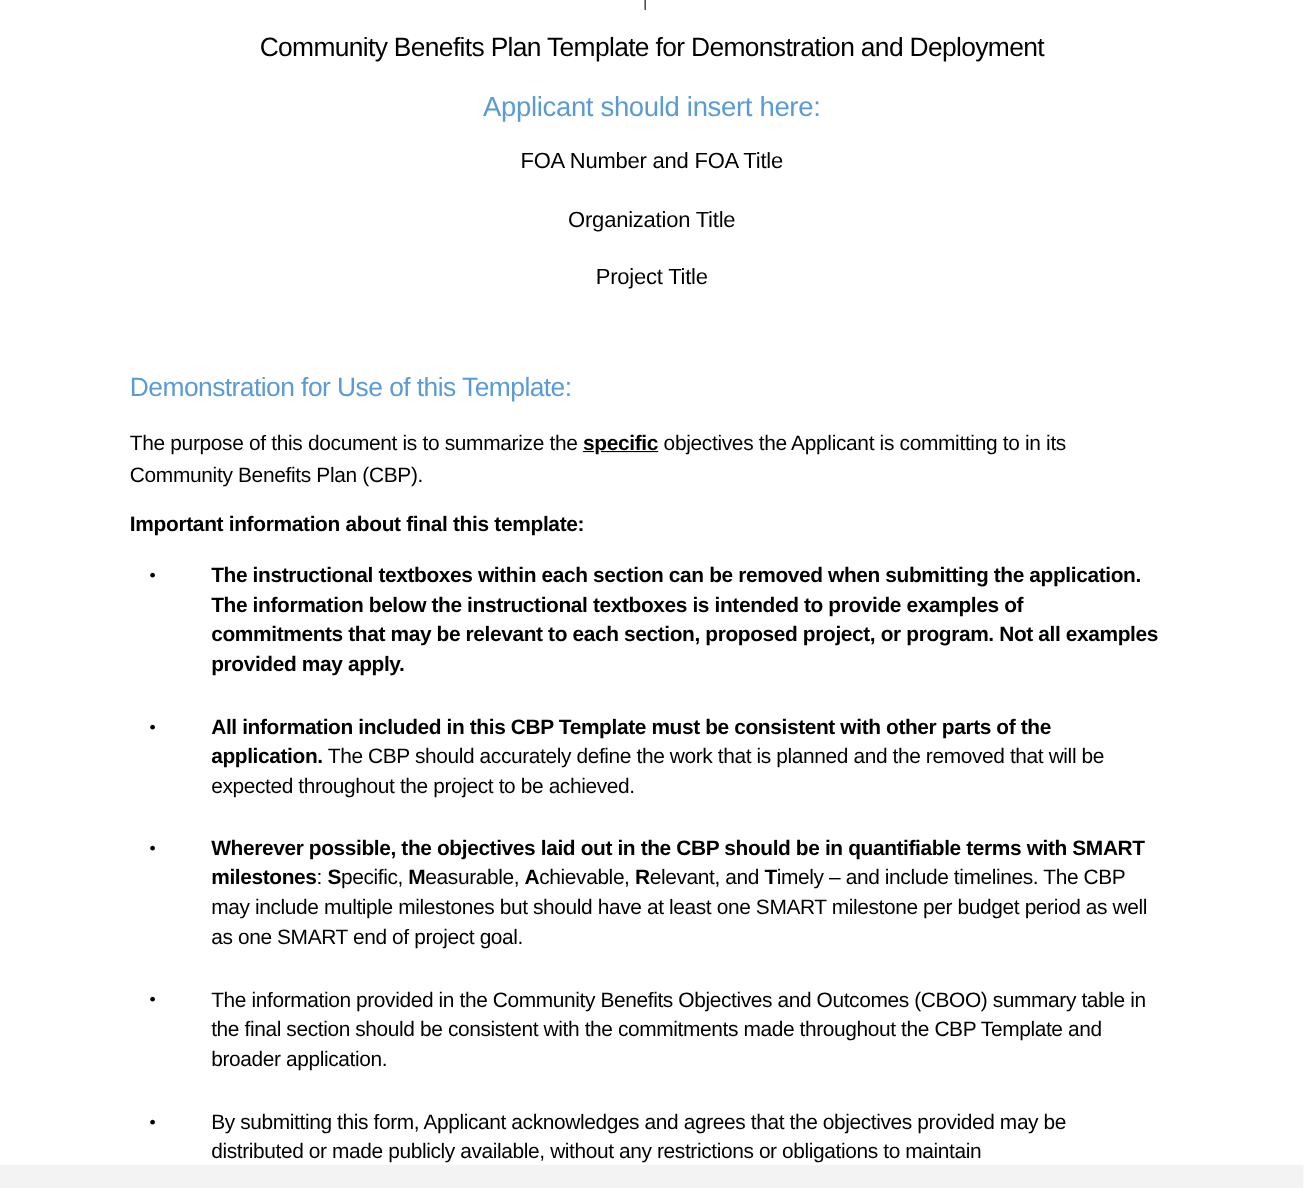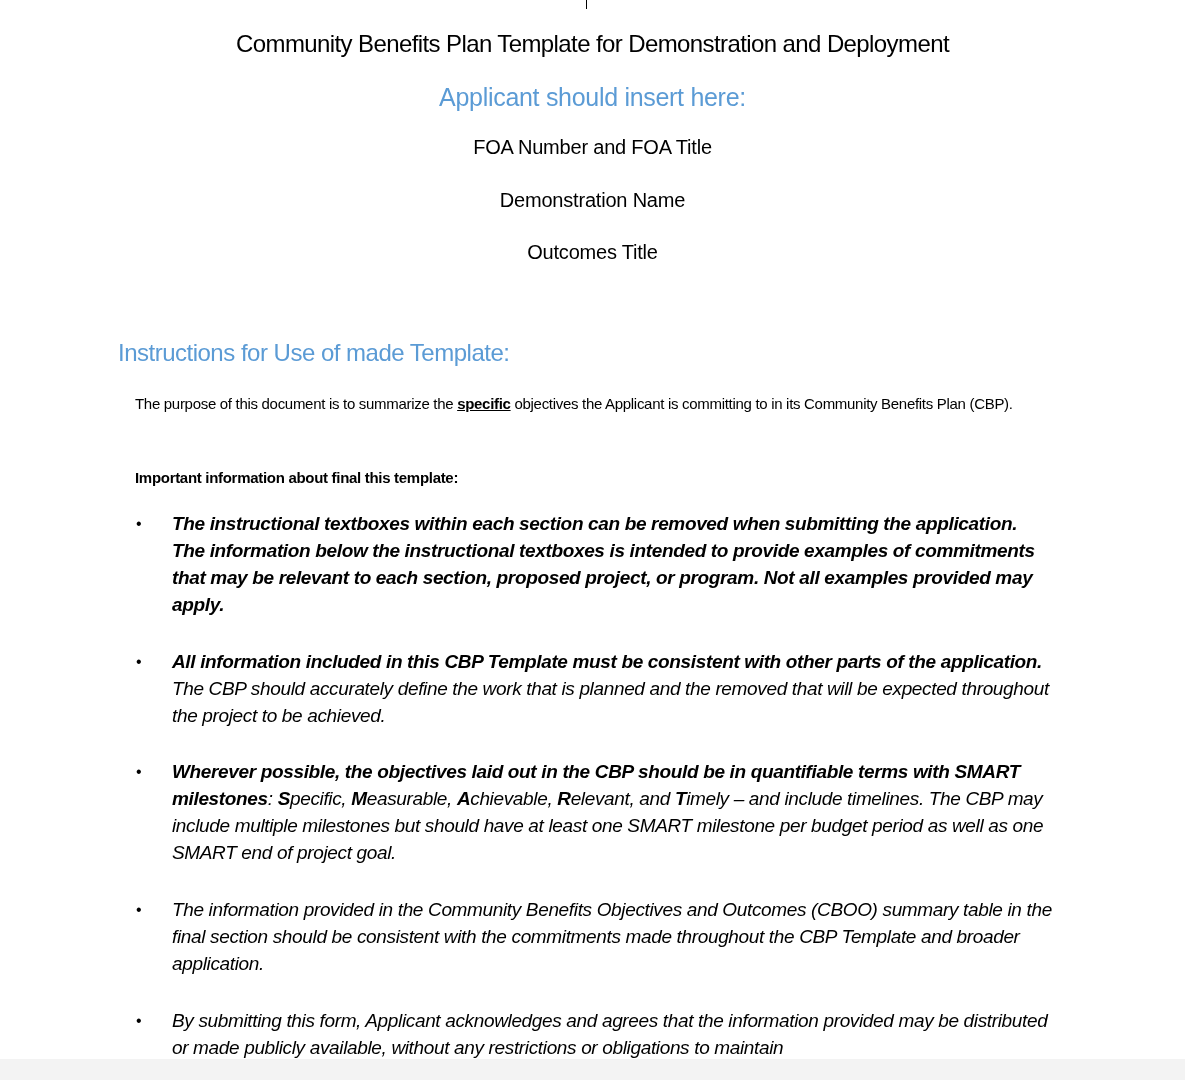--- a/index.html
+++ b/index.html
@@ -7,46 +7,46 @@
          font-family:"Liberation Sans", sans-serif; color:#000; }
   .cursor { position:absolute; left:586px; top:0; width:1px; height:9px; background:#000; }
   .center { position:absolute; left:0; width:1185px; text-align:center; }
   .title { top:30px; font-size:24px; font-weight:normal; letter-spacing:-0.6px; }
   .insert { top:83px; font-size:25px; color:#5b9bd5; letter-spacing:-0.3px; }
   .line-item { font-size:20px; letter-spacing:-0.2px; }
   .foa { top:136px; }
   .org { top:189px; }
   .proj { top:241px; }
   .h2 { position:absolute; left:118px; top:339px; font-size:24px; color:#5b9bd5; letter-spacing:-0.5px; }
-  .para { position:absolute; left:118px; width:930px; font-size:15px; line-height:29px; letter-spacing:-0.3px;margin-left:17px; }
+  .para { position:absolute; left:118px; width:930px; font-size:19px; line-height:29px; letter-spacing:-0.3px; }
   .p1 { top:389px; }
   .p2 { top:463px; font-weight:bold; }
   u b, .ul { text-decoration:underline; font-weight:bold; }
   .bullet { position:absolute; left:118px; width:935px; font-size:19px; line-height:27px; letter-spacing:-0.35px; }
   .bullet .dot { position:absolute; left:18px; top:0; font-size:16px; }
-  .bullet .txt { margin-left:54px; display:block;font-style:italic; }
+  .bullet .txt { margin-left:74px; display:block; }
   .b1 { top:510px; }
   .b2 { top:648px; }
   .b3 { top:758px; }
   .b4 { top:896px; }
   .b5 { top:1007px; }
   .bottom-bar { position:absolute; left:0; top:1059px; width:1185px; height:21px; background:#f3f3f3; }
 </style>
 </head>
 <body>
 
 <div class="cursor"></div>
 
 <div class="center title">Community Benefits Plan Template for Demonstration and Deployment</div>
 <div class="center insert">Applicant should insert here:</div>
 <div class="center line-item foa">FOA Number and FOA Title</div>
-<div class="center line-item org">Demonstration Name</div>
-<div class="center line-item proj">Outcomes Title</div>
+<div class="center line-item org">Organization Title</div>
+<div class="center line-item proj">Project Title</div>
 
-<div class="h2">Instructions for Use of made Template:</div>
+<div class="h2">Demonstration for Use of this Template:</div>
 
 <div class="para p1"><span>The purpose of this document is to summarize the </span><span class="ul">specific</span><span> objectives the Applicant is committing to in its Community Benefits Plan (CBP).</span></div>
 
 <div class="para p2">Important information about final this template:</div>
 
 <div class="bullet b1">
   <span class="dot">•</span>
   <span class="txt"><b>The instructional textboxes within each section can be removed when submitting the application. The information below the instructional textboxes is intended to provide examples of commitments that may be relevant to each section, proposed project, or program. Not all examples provided may apply.</b></span>
 </div>
 
@@ -60,16 +60,16 @@
   <span class="txt"><b>Wherever possible, the objectives laid out in the CBP should be in quantifiable terms with SMART milestones</b>: <b>S</b><span>pecific, </span><b>M</b><span>easurable, </span><b>A</b><span>chievable, </span><b>R</b><span>elevant, and </span><b>T</b><span>imely</span><span> – and include timelines. The CBP may include multiple milestones but should have at least one SMART milestone per budget period as well as one SMART end of project goal.</span></span>
 </div>
 
 <div class="bullet b4">
   <span class="dot">•</span>
   <span class="txt"><span>The information provided in the Community Benefits Objectives and Outcomes (CBOO) summary table in the final section should be consistent with the commitments made throughout the CBP Template and broader application.</span></span>
 </div>
 
 <div class="bullet b5">
   <span class="dot">•</span>
-  <span class="txt"><span>By submitting this form, Applicant acknowledges and agrees that the information provided may be distributed or made publicly available, without any restrictions or obligations to maintain</span></span>
+  <span class="txt"><span>By submitting this form, Applicant acknowledges and agrees that the objectives provided may be distributed or made publicly available, without any restrictions or obligations to maintain</span></span>
 </div>
 
 <div class="bottom-bar"></div>
 
 </body></html>

